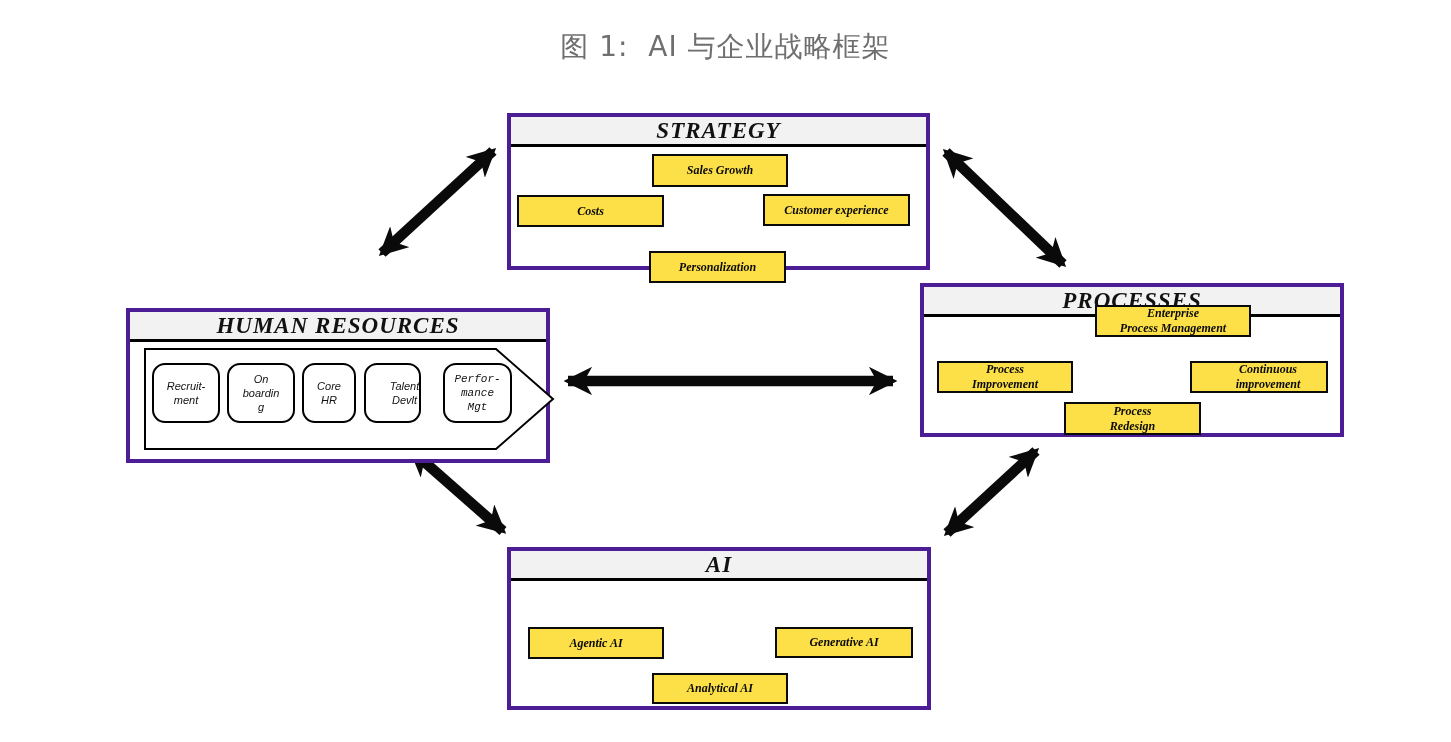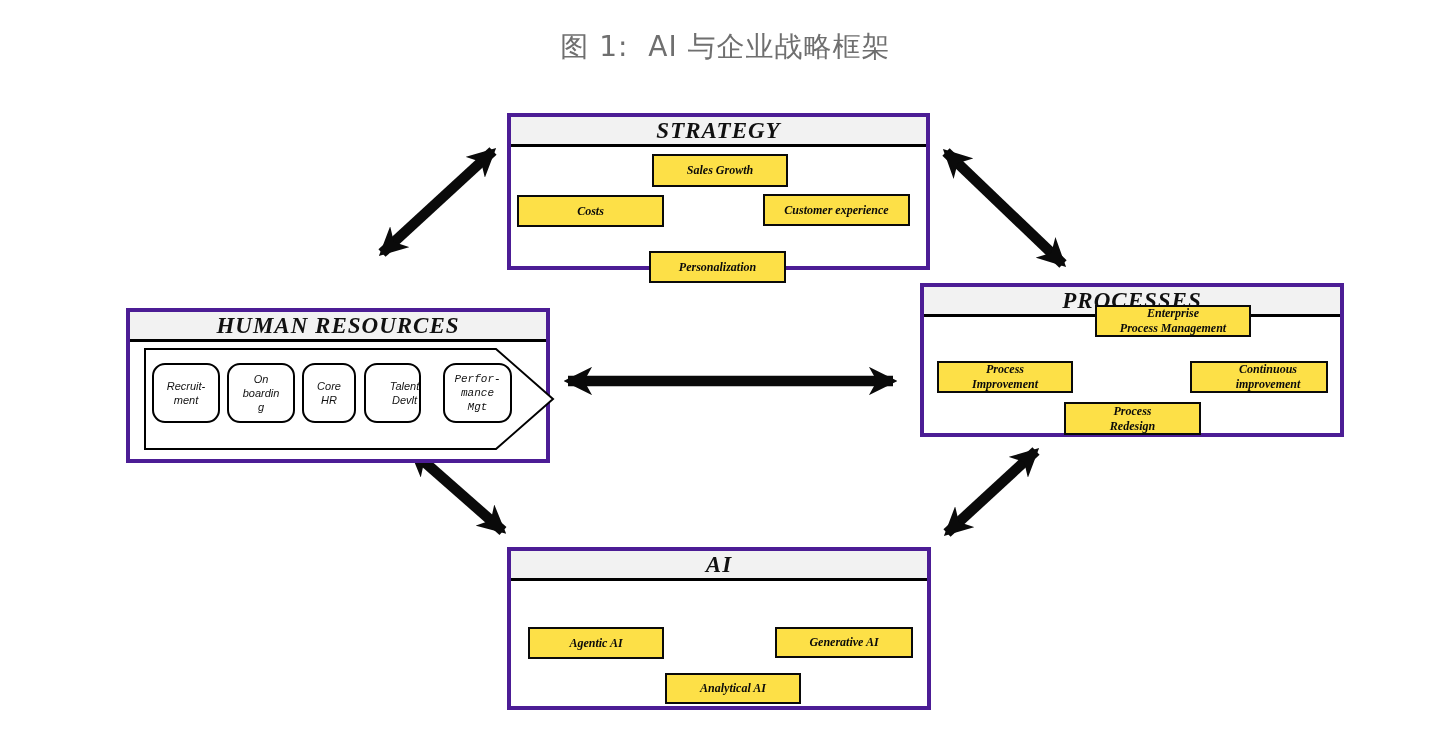--- a/index.html
+++ b/index.html
@@ -102,21 +102,21 @@
   #panel-processes { left: 920px; top: 283px; width: 424px; height: 154px; }
   #panel-processes .it-top    { left: 131px; top: 18px;  width: 156px; height: 32px; margin-left: 40px; }
   #panel-processes .it-left   { left: 13px;  top: 74px;  width: 136px; height: 32px; }
   #panel-processes .it-right  { left: 266px; top: 74px;  width: 138px; height: 32px; padding-left: 18px; }
   #panel-processes .it-bottom { left: 140px; top: 115px; width: 137px; height: 33px; }
   
   #panel-ai { left: 507px; top: 547px; width: 424px; height: 163px; }
   #panel-ai .it-top    { left: 141px; top: 36px;  width: 136px; height: 32px; }
   #panel-ai .it-left   { left: 17px;   top: 76px;  width: 136px; height: 32px; text-align: right; }
   #panel-ai .it-right  { left: 264px; top: 76px;  width: 138px; height: 31px; }
-  #panel-ai .it-bottom { left: 141px; top: 122px; width: 136px; height: 31px; margin-left: 13px; }
+  #panel-ai .it-bottom { left: 141px; top: 122px; width: 136px; height: 31px; }
 </style>
 </head>
 <body>
 
 <div class="canvas">
 
   <div class="fig-title">图 1:  AI 与企业战略框架</div>
 
   <svg class="arrows" viewBox="0 0 1451 742" xmlns="http://www.w3.org/2000/svg">
     <defs>

